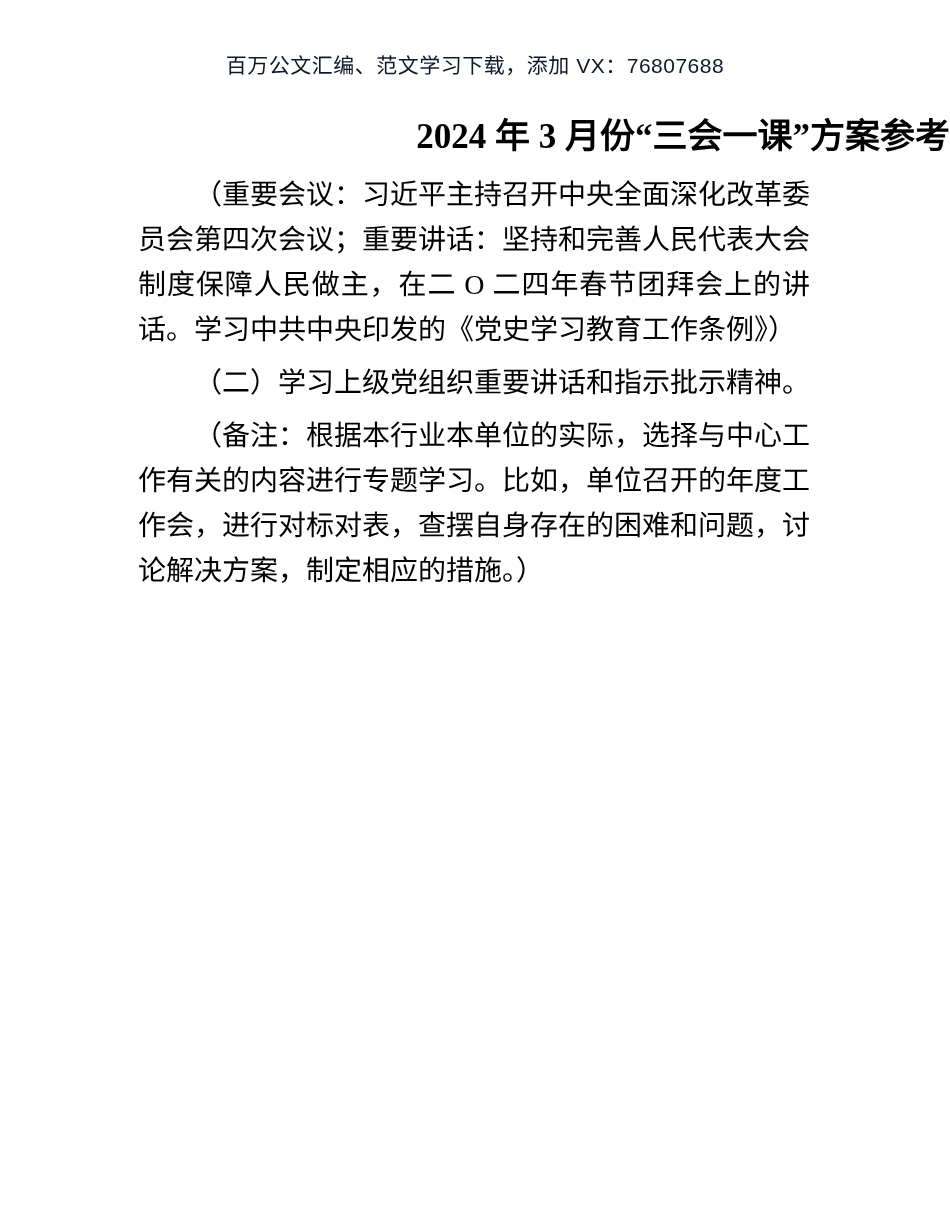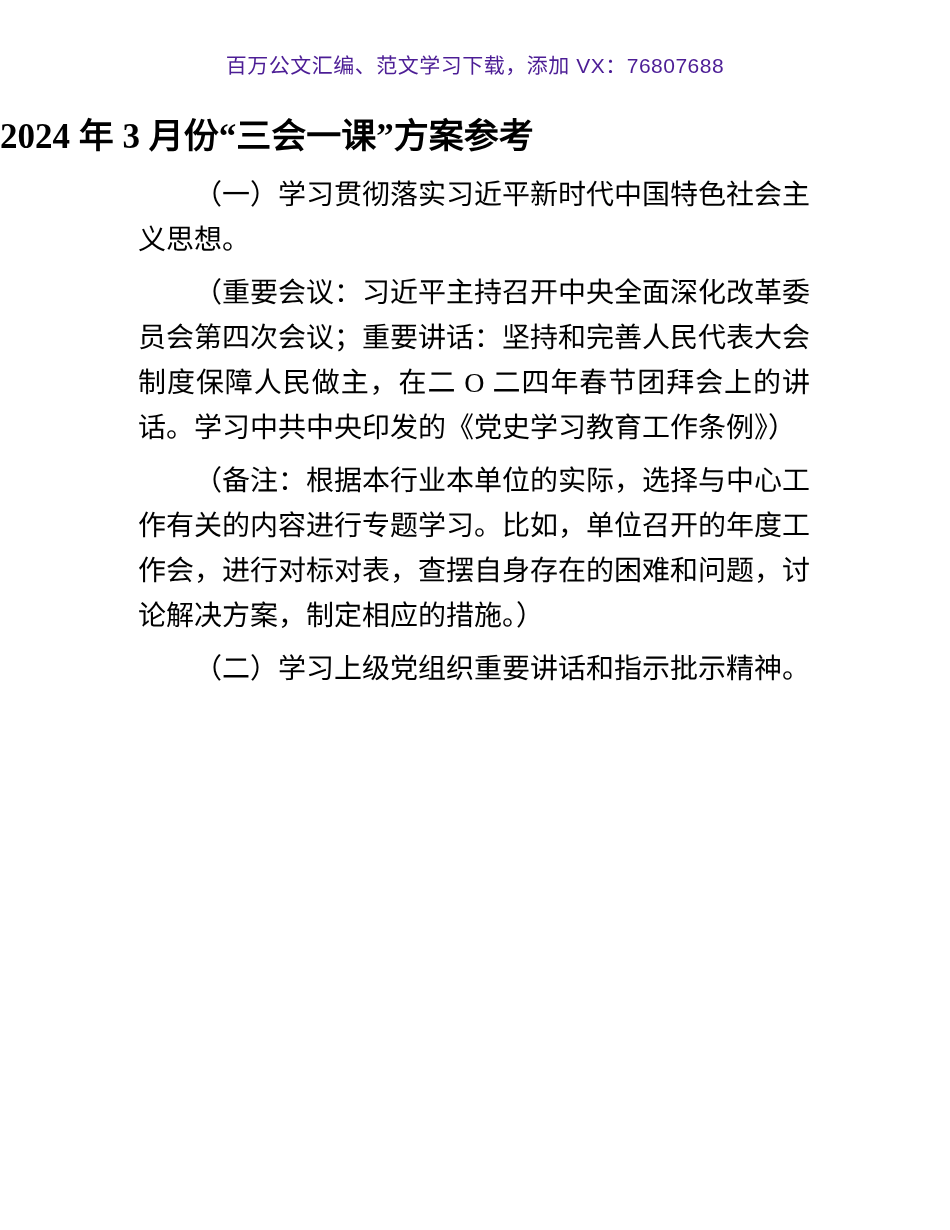--- a/index.html
+++ b/index.html
@@ -21,21 +21,21 @@
     text-align: center;
     font-size: 21px;
     line-height: 25px;
     letter-spacing: 0.5px;
     color: #FF0000;
     font-family: "Liberation Sans", sans-serif;
   }
   
   .doc-title {
     margin: 36px 0 0 0;
-    text-align: left;
+    text-align: right;
     font-size: 35px;
     line-height: 46px;
     font-weight: bold;
     font-family: "Liberation Serif", serif;
   }
   
   .content {
     margin: 12px 140px 0 138px;
     font-size: 28px;
     line-height: 45px;
@@ -48,22 +48,21 @@
     padding: 0;
     text-indent: 2em;
   }
   .section-heading {
     font-weight: normal;
   }
 </style>
 </head>
 <body style="background: rgb(255, 255, 255); color: rgb(0, 0, 0);">
 
-<div class="watermark" style="color: #4c1d95;">百万公文汇编、范文学习下载，添加 VX：76807688</div>
+<div class="watermark" style="color: #0f172a;">百万公文汇编、范文学习下载，添加 VX：76807688</div>
 
 <h1 class="doc-title">2024 年 3 月份“三会一课”方案参考</h1>
 
 <div class="content">
-  <p>（一）学习贯彻落实习近平新时代中国特色社会主义思想。</p>
   <p>（重要会议：习近平主持召开中央全面深化改革委员会第四次会议；重要讲话：坚持和完善人民代表大会制度保障人民做主，在二 O 二四年春节团拜会上的讲话。学习中共中央印发的《党史学习教育工作条例》）</p>
+  <p>（二）学习上级党组织重要讲话和指示批示精神。</p>
   <p>（备注：根据本行业本单位的实际，选择与中心工作有关的内容进行专题学习。比如，单位召开的年度工作会，进行对标对表，查摆自身存在的困难和问题，讨论解决方案，制定相应的措施。）</p>
-  <p>（二）学习上级党组织重要讲话和指示批示精神。</p>
 </div>
 
 </body></html>

